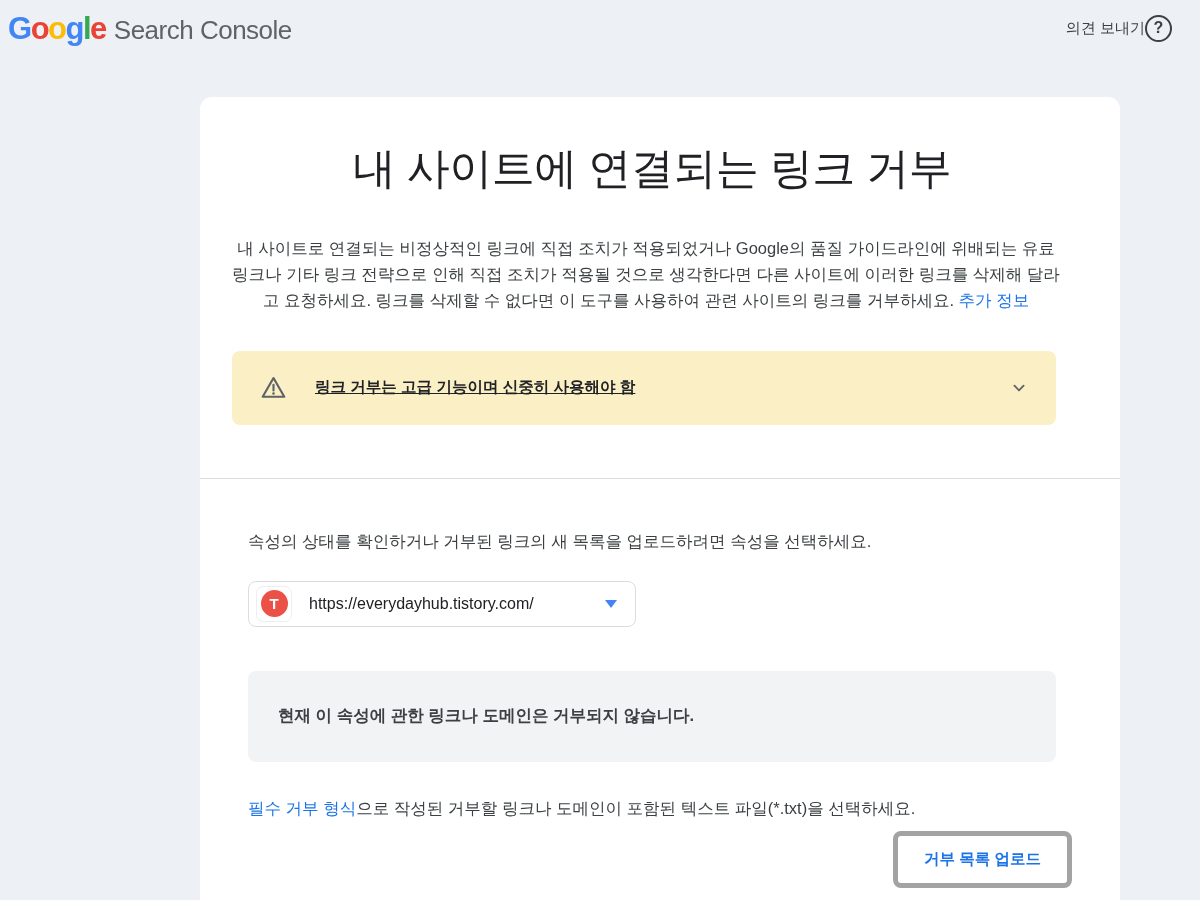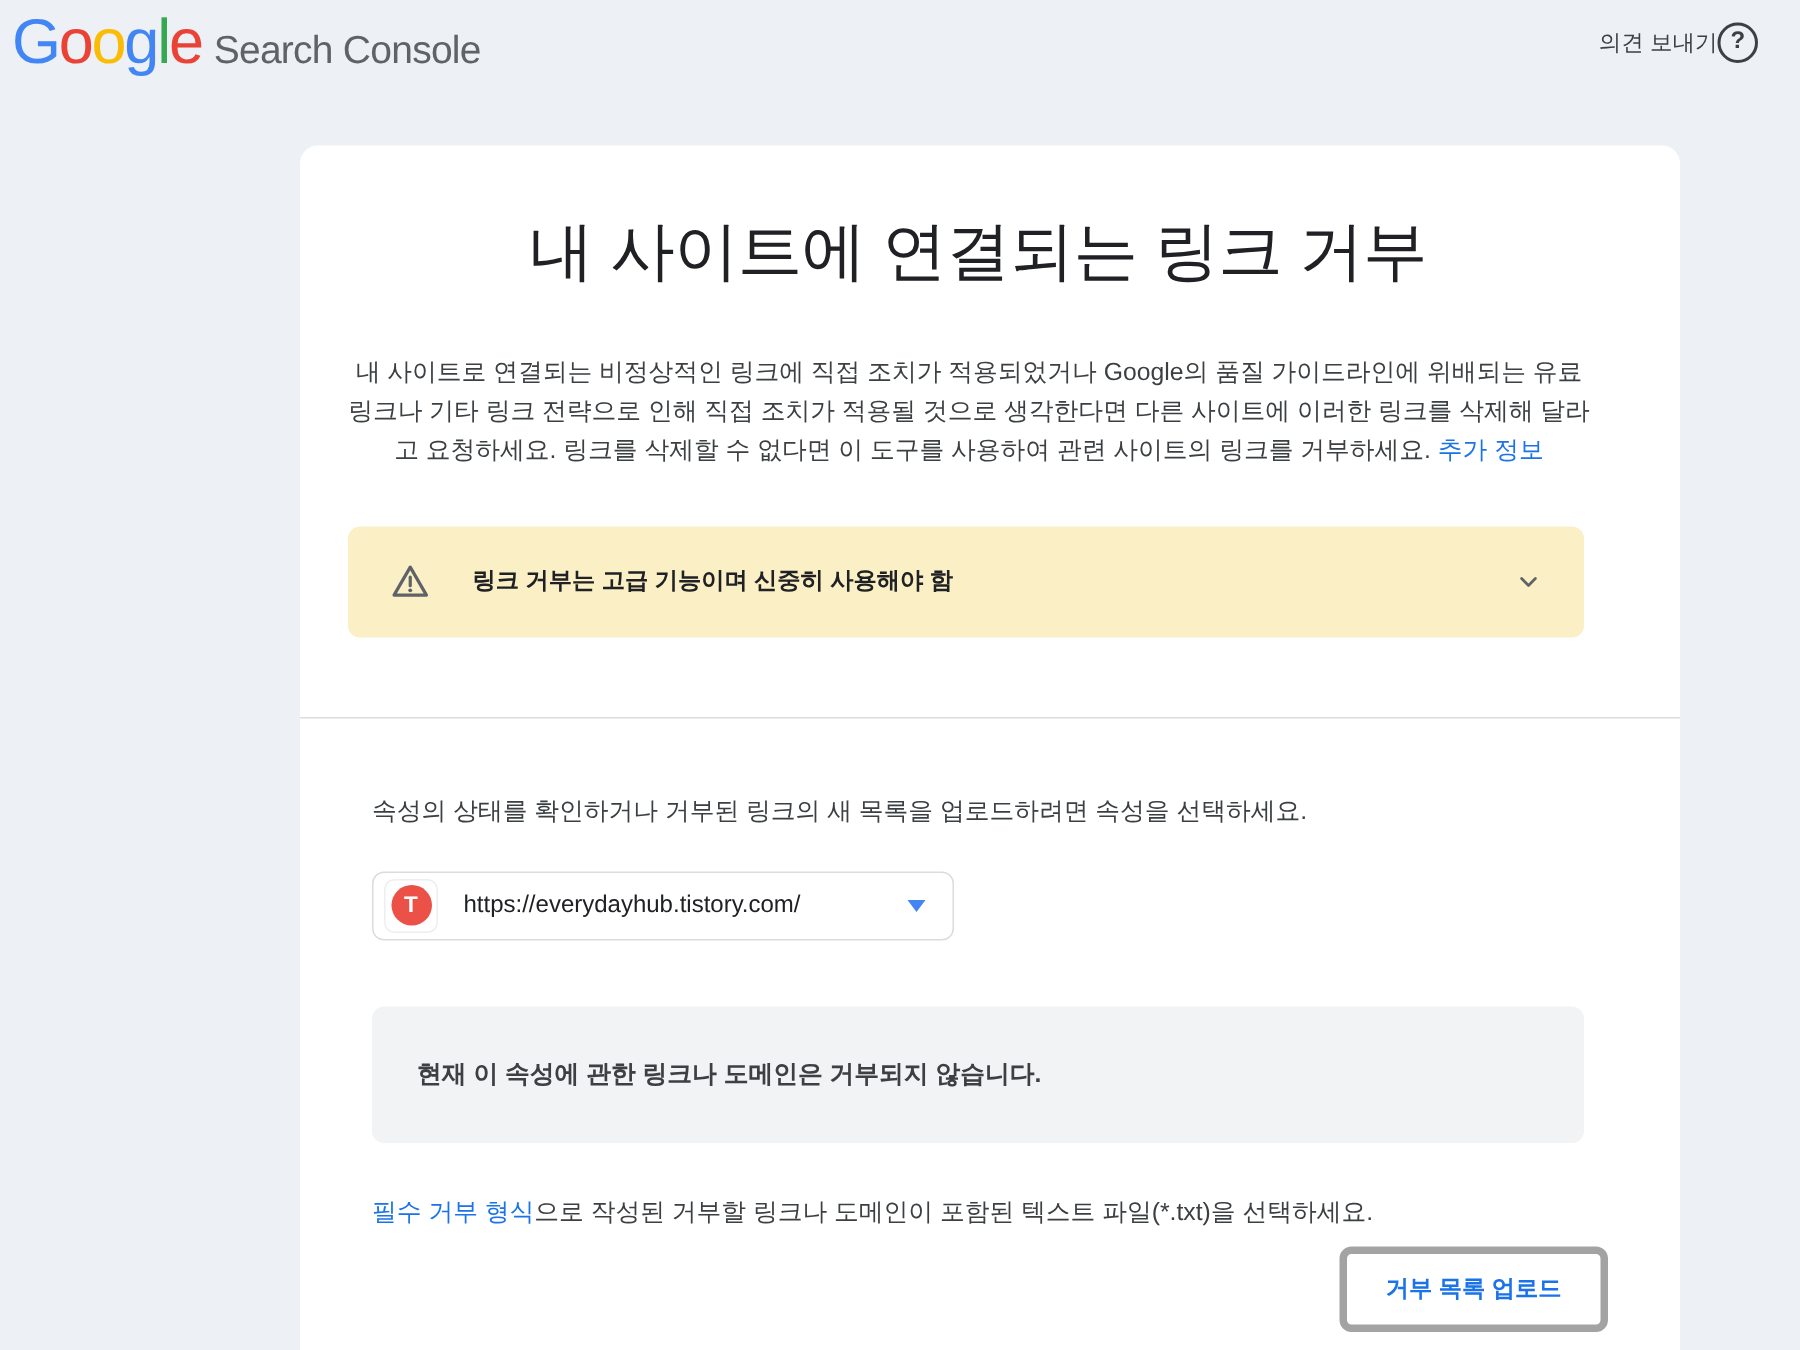--- a/index.html
+++ b/index.html
@@ -12,21 +12,21 @@
   }
 
   
   .app-header {
     position: absolute; top: 0; left: 0;
     width: 1200px; height: 56px;
     display: flex; align-items: center;
     padding: 0 28px 0 8px;
   }
   .logo { display: flex; align-items: baseline; cursor: pointer; }
-  .logo-google { font-size: 42px; font-weight: 400; letter-spacing: -1.5px; line-height: 1; }
+  .logo-google { font-size: 31px; font-weight: 700; letter-spacing: -1.5px; line-height: 1; }
   .logo-product {
     font-size: 26px; font-weight: 400; color: #5f6368;
     margin-left: 8px; letter-spacing: -0.5px; line-height: 1;
   }
   .header-right { margin-left: auto; display: flex; align-items: center; }
   .feedback-label { font-size: 15px; font-weight: 500; color: #3c4043; cursor: pointer; }
   .help-circle {
     width: 27px; height: 27px; border: 2.2px solid #3c4043; border-radius: 50%;
     display: flex; align-items: center; justify-content: center;
     font-size: 16px; font-weight: 700; color: #3c4043; cursor: pointer;
@@ -55,21 +55,21 @@
     margin-top: 38px;
     width: 824px; height: 74px;
     background: #faefc5;
     border-radius: 8px;
     display: flex; align-items: center;
     padding: 0 26px 0 28px;
     cursor: pointer;
   }
   .warning-banner .warn-text {
     margin-left: 28px;
-    font-size: 15.5px; font-weight: 700; color: #202124;
+    font-size: 15.5px; font-weight: 700; color: #202124; text-decoration: underline;
   }
   .warning-banner .chevron { margin-left: auto; display: flex; }
 
   .divider-spacer { height: 53px; }
   .section-divider { height: 1px; background: #dadce0; width: 920px; }
 
   
   .section-2 { padding: 49px 48px 0 48px; }
   .instruction { font-size: 16.5px; line-height: 26px; color: #3c4043; }
 

